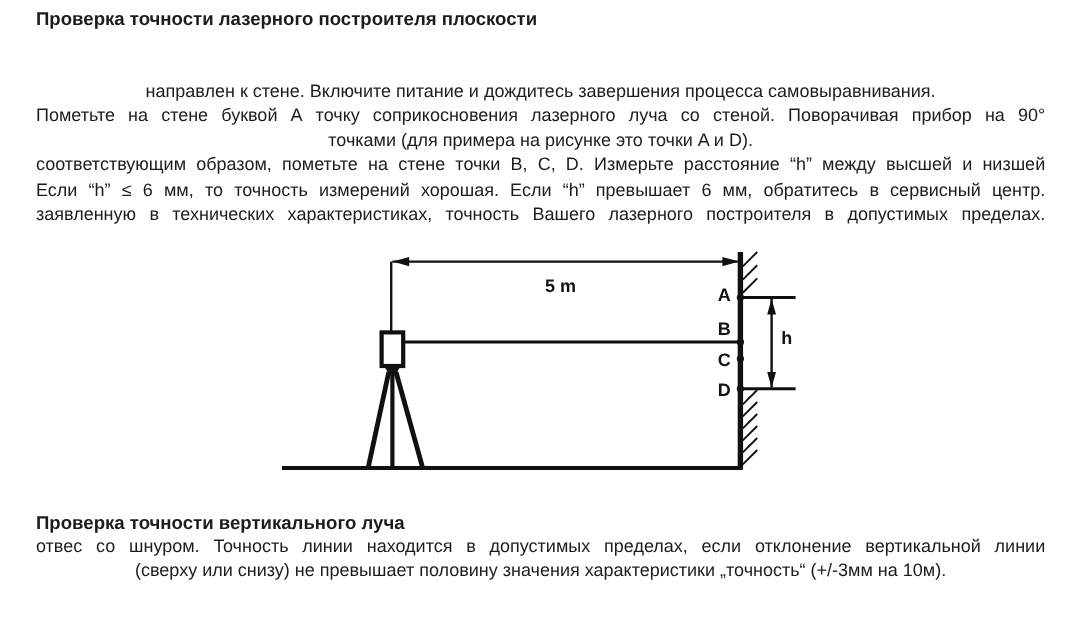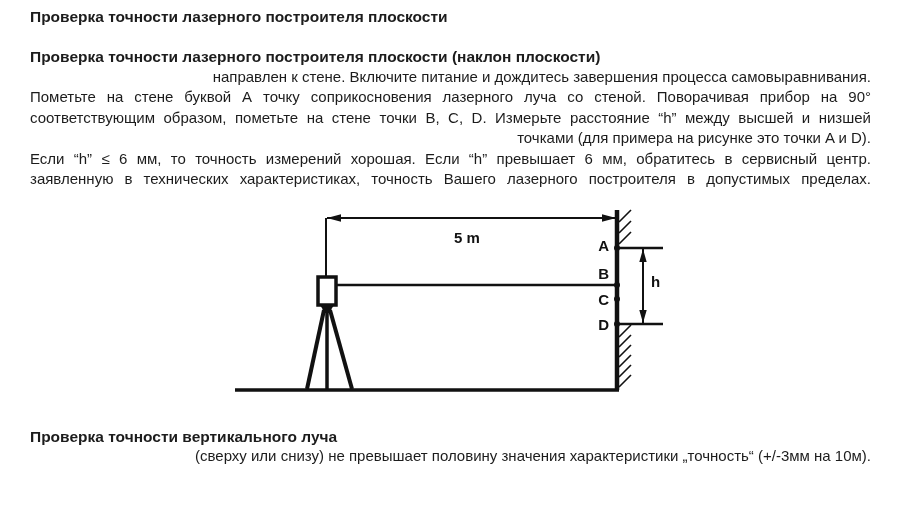--- a/index.html
+++ b/index.html
@@ -22,43 +22,42 @@
   .textblock{position:absolute;left:30px;width:841px;font-size:15px;}
   #textblock-tilt{top:67px;}
   #textblock-vertical{top:446px;}
   .line{height:20.4px;line-height:20.4px;white-space:nowrap;}
   .line.just{
     white-space:normal;
     text-align:justify;
     text-align-last:justify;
     text-justify:inter-word;
   }
-  .line.left{text-align:right;}
+  .line.left{text-align:center;}
   #diagram-svg{position:absolute;left:0;top:204px;}
   .stroke{stroke:#111;fill:none;}
   .fill{fill:#111;stroke:none;}
   .dlabel{
     font-family:"Liberation Sans", sans-serif;
     font-size:15px;font-weight:bold;fill:#111;
   }
 </style>
 </head>
 <body>
 
 <div class="page">
 
   <h1 class="heading" id="heading-main">Проверка точности лазерного построителя плоскости</h1>
 
-  <h2 class="heading" id="heading-tilt">Проверка точности лазерного построителя плоскости (наклон плоскости)</h2>
 
   <div class="textblock" id="textblock-tilt">
     <div class="line left">направлен к стене. Включите питание и дождитесь завершения процесса самовыравнивания.</div>
     <div class="line just">Пометьте на стене буквой А точку соприкосновения лазерного луча со стеной. Поворачивая прибор на 90°</div>
+    <div class="line left">точками (для примера на рисунке это точки A и D).</div>
     <div class="line just">соответствующим образом, пометьте на стене точки B, C, D. Измерьте расстояние “h” между высшей и низшей</div>
-    <div class="line left">точками (для примера на рисунке это точки A и D).</div>
     <div class="line just">Если “h” ≤ 6 мм, то точность измерений хорошая. Если “h” превышает 6 мм, обратитесь в сервисный центр.</div>
     <div class="line just">заявленную в технических характеристиках, точность Вашего лазерного построителя в допустимых пределах.</div>
   </div>
 
   <svg id="diagram-svg" width="899" height="196" viewBox="0 0 899 196">
 
     <g>
       <line class="stroke" x1="326" y1="14" x2="326" y2="73" stroke-width="2"></line>
       <line class="stroke" x1="327" y1="14" x2="616" y2="14" stroke-width="2"></line>
       <polygon class="fill" points="327,14 341,10.2 341,17.8"></polygon>
@@ -112,16 +111,17 @@
       <line class="stroke" x1="643" y1="45" x2="643" y2="119" stroke-width="2"></line>
       <polygon class="fill" points="643,45 639.3,58 646.7,58"></polygon>
       <polygon class="fill" points="643,119 639.3,106 646.7,106"></polygon>
       <text class="dlabel" x="651" y="83">h</text>
     </g>
   </svg>
 
   <h2 class="heading" id="heading-vertical">Проверка точности вертикального луча</h2>
 
   <div class="textblock" id="textblock-vertical">
+    <div class="line just">отвес со шнуром. Точность линии находится в допустимых пределах, если отклонение вертикальной линии</div>
     <div class="line left">(сверху или снизу) не превышает половину значения характеристики „точность“ (+/-3мм на 10м).</div>
   </div>
 
 </div>
 
 </body></html>

